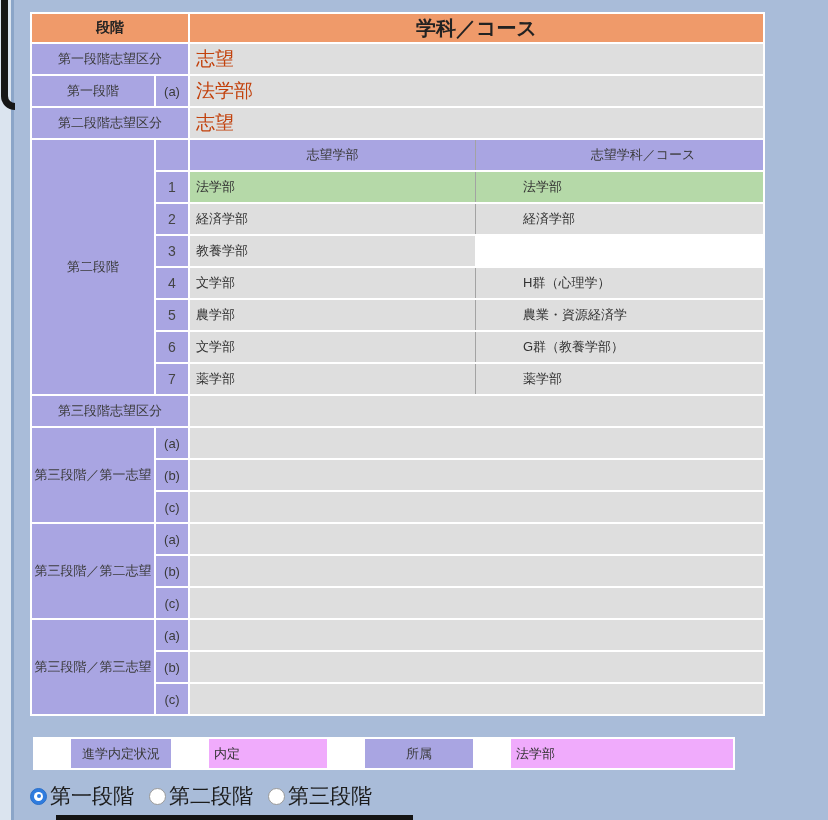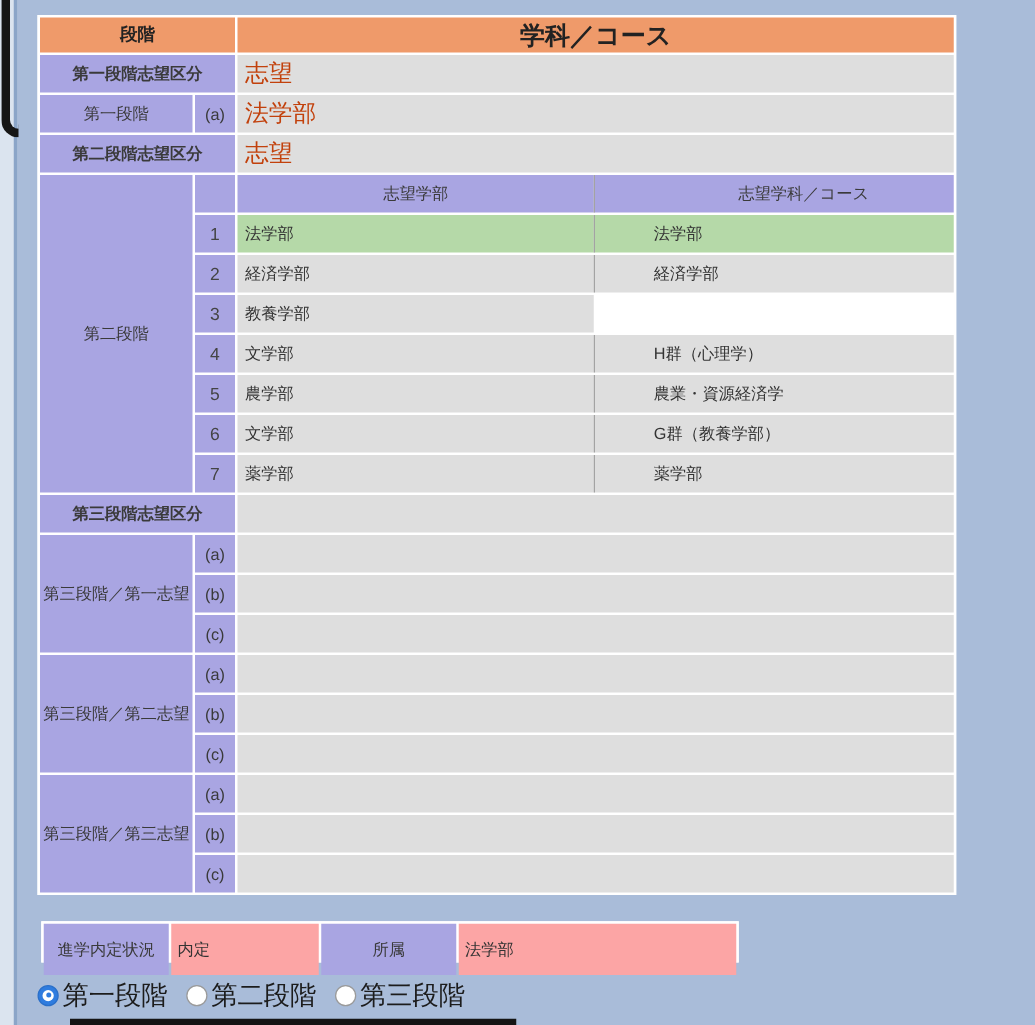--- a/index.html
+++ b/index.html
@@ -19,22 +19,22 @@
                 background:#fff; border:2px solid #fff;
                 display:flex; flex-direction:column; gap:2px; }
   .trow { display:flex; gap:2px; height:30px; }
   .trow.auto { height:auto; }
   .cell { display:flex; align-items:center; min-width:0; overflow:hidden; white-space:nowrap; }
   .center { justify-content:center; }
   .orange { background:#ef9a6a; }
   .purple { background:#a9a5e2; }
   .grey   { background:#dedede; }
   .green  { background:#b5d9a8; }
-  .sgreen { background:#fca5a5; }
-  .w156 { width:156px; flex:none;font-weight:bold; }
+  .sgreen { background:#f0abfc; }
+  .w156 { width:156px; flex:none; }
   .w122 { width:122px; flex:none; }
   .w32  { width:32px;  flex:none; }
   .wfac { width:285px; flex:none; }
   .flex1 { flex:1; }
   .small { font-size:13px; color:#3a3a3a; }
   .num   { font-size:14px; color:#444; }
   .val   { font-size:19px; color:#c2410c; padding-left:6px; }
   .hstage { font-size:14px; font-weight:bold; color:#222; }
   .hcourse { font-size:20px; font-weight:bold; color:#222; }
   .h28 { height:28px; }
@@ -43,21 +43,21 @@
   .nested { flex:1; display:flex; flex-direction:column; gap:2px; min-width:0; }
   .nrow { display:flex; height:30px; }
   .nrow > * { margin-left:2px; }
   .nrow > :first-child { margin-left:0; }
   .nrow .course { margin-left:0; border-left:1px solid #a3a3a3;padding-left:47px; }
   .ntext { font-size:13px; color:#333; padding-left:6px; }
 
   
   .status-table { position:absolute; left:33px; top:737px;
                   background:#fff; border:2px solid #fff; display:flex; gap:2px; height:33px; }
-  .status-table .cell { height:41px; }
+  .status-table .cell { height:29px;margin-left:36px; }
   .st-l1 { width:100px; flex:none; }
   .st-v1 { width:118px; flex:none; }
   .st-l2 { width:108px; flex:none; }
   .st-v2 { width:222px; flex:none; }
   .st-val { font-size:13px; color:#333; padding-left:5px; }
 
   
   .radio-row { position:absolute; left:30px; top:782px; display:flex; align-items:center; gap:15px; }
   .radio-opt { display:flex; align-items:center; gap:3px; cursor:pointer; }
   .radio-circle { width:17px; height:17px; border-radius:50%; background:#fff;

